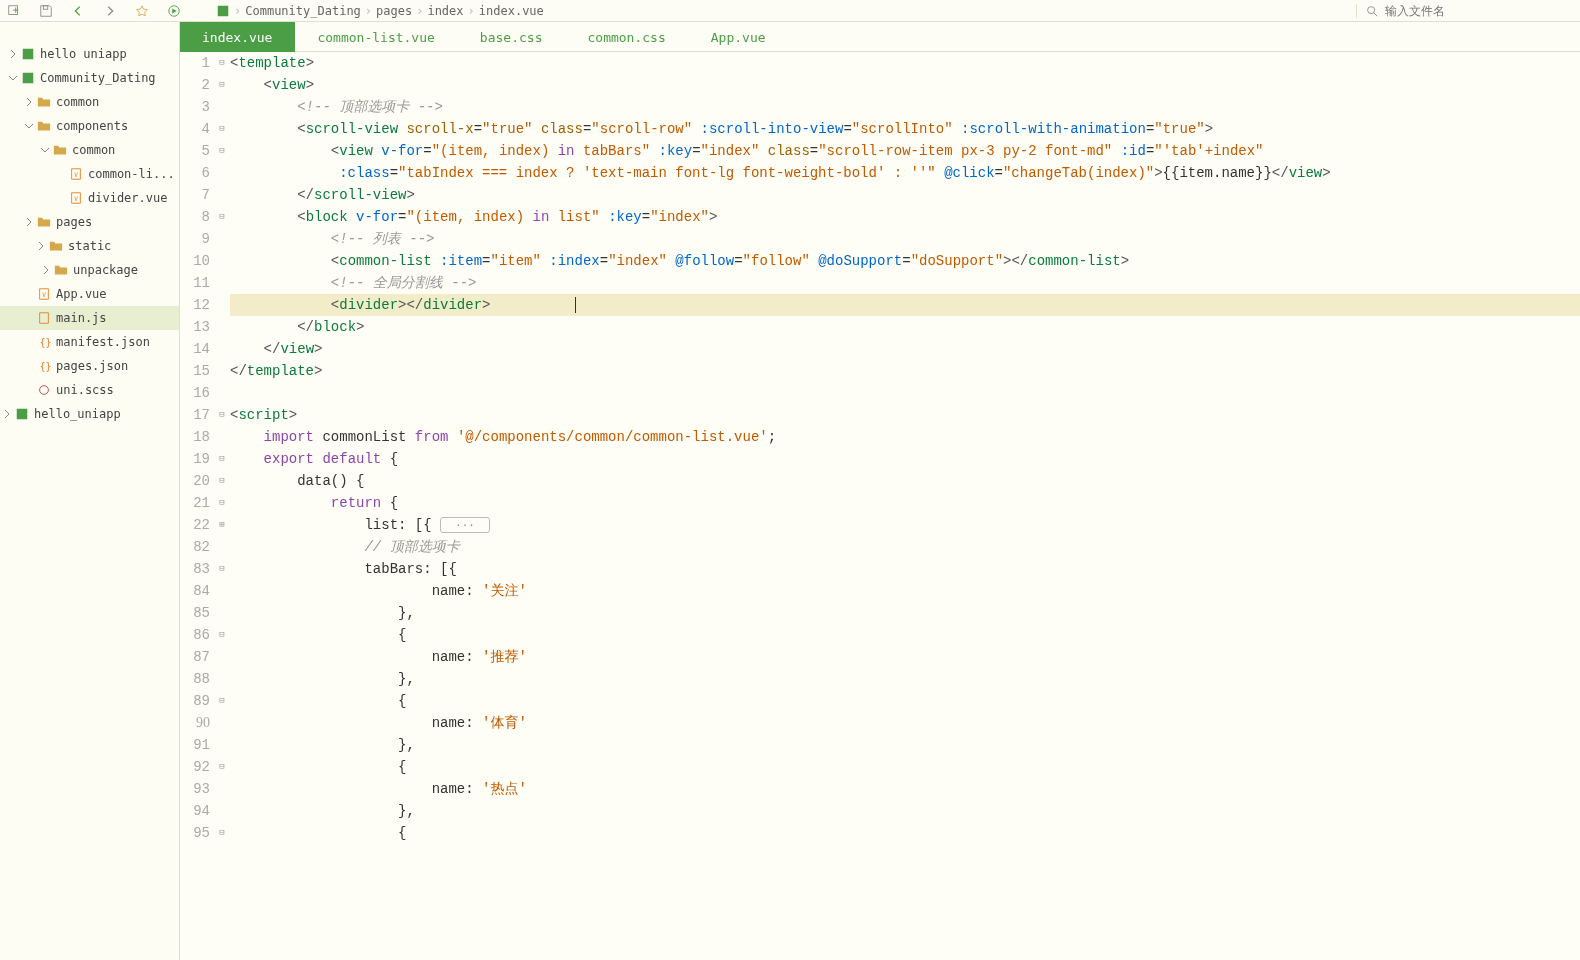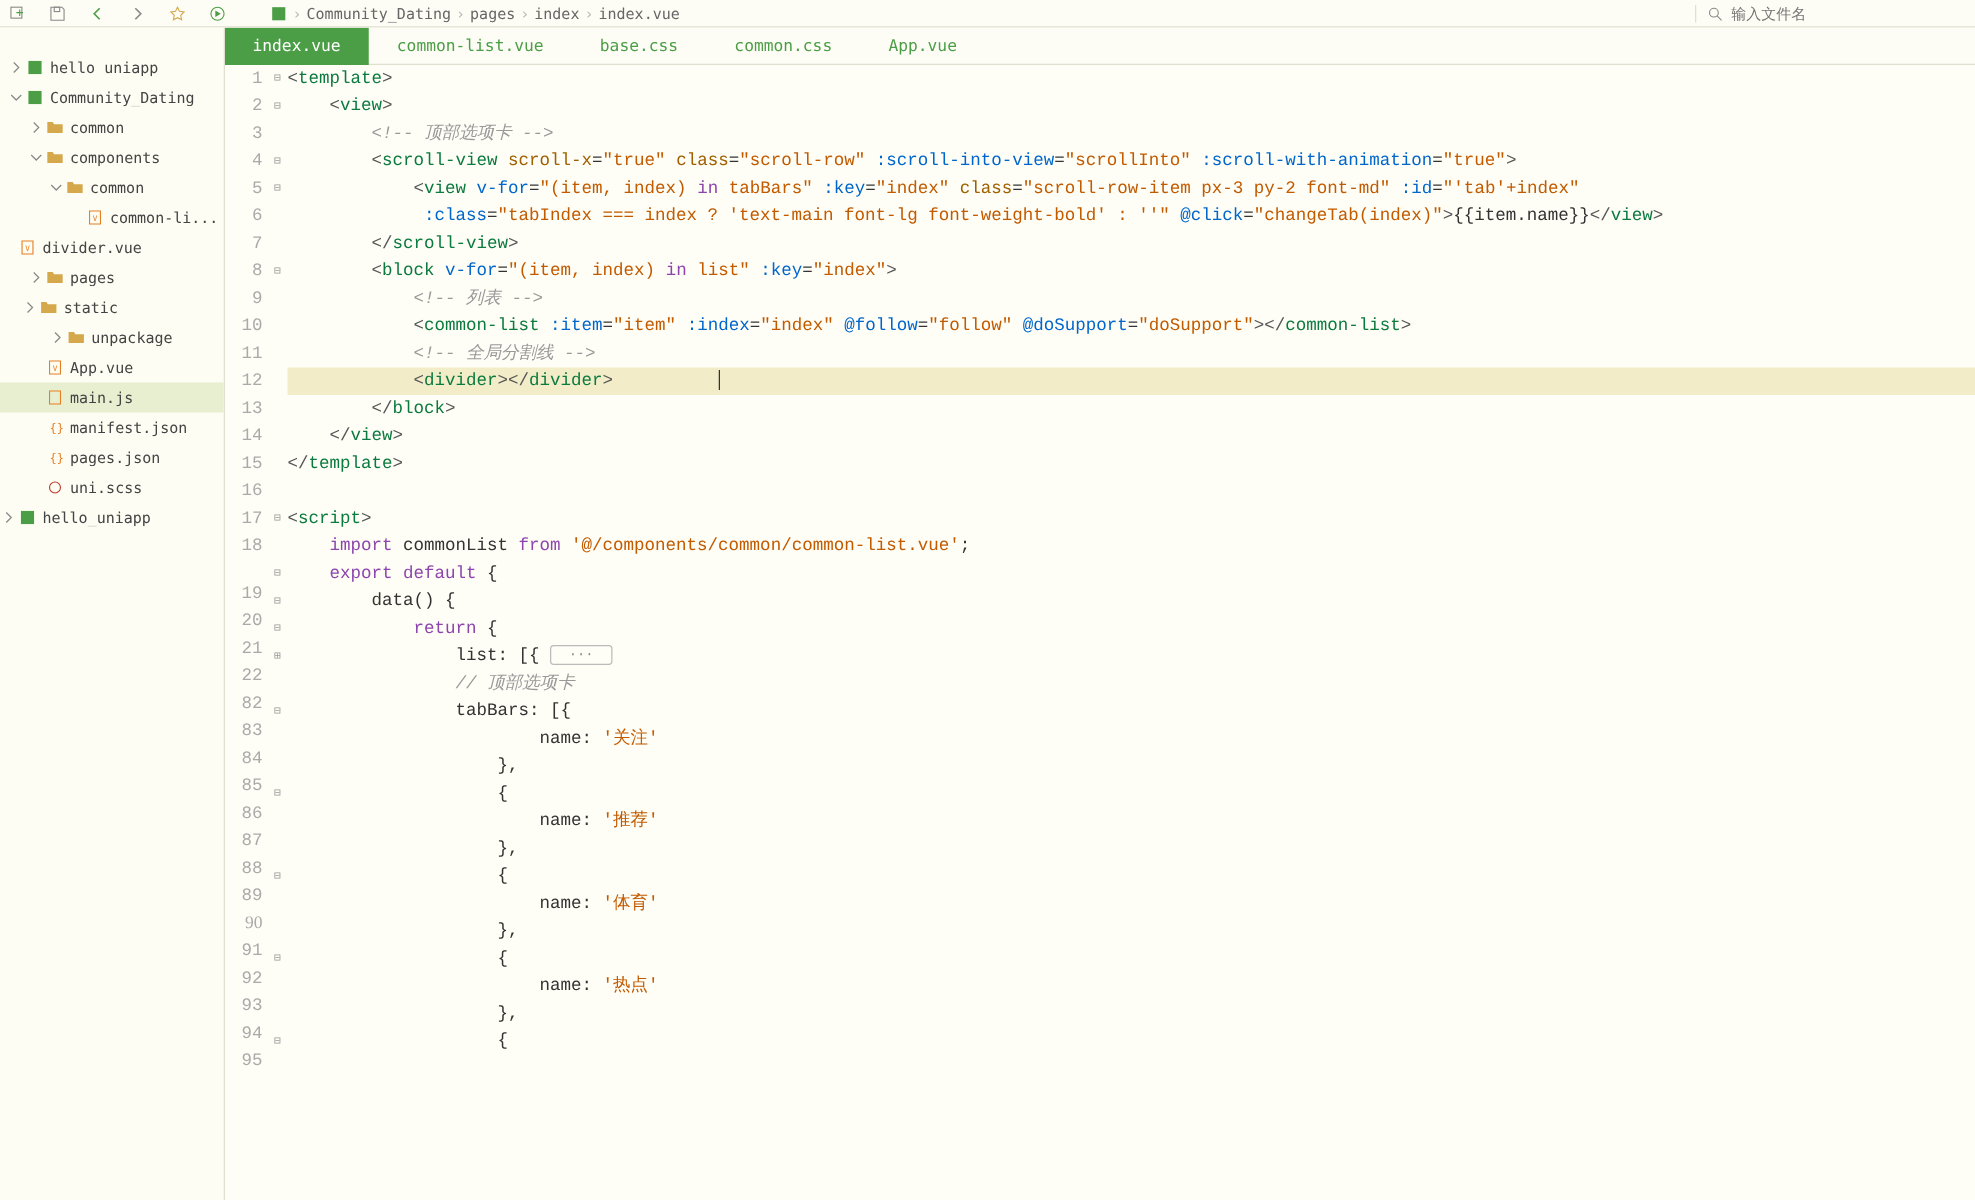--- a/index.html
+++ b/index.html
@@ -299,21 +299,21 @@
           <div class="tree-item" style="padding-left: 54px;">
             <span class="chev"></span>
             <span class="ficon">
               <svg viewBox="0 0 16 16">
                 <path d="M3 2h10v12H3z" fill="none" stroke="#e67e22"></path>
                 <text x="8" y="11" font-size="7" text-anchor="middle" fill="#e67e22">V</text>
               </svg>
             </span>
             <span class="tree-label">common-li...</span>
           </div>
-          <div class="tree-item" style="">
+          <div class="tree-item" style="padding-left: 54px;">
             <span class="chev"></span>
             <span class="ficon">
               <svg viewBox="0 0 16 16">
                 <path d="M3 2h10v12H3z" fill="none" stroke="#e67e22"></path>
                 <text x="8" y="11" font-size="7" text-anchor="middle" fill="#e67e22">V</text>
               </svg>
             </span>
             <span class="tree-label">divider.vue</span>
           </div>
           <div class="tree-item" style="padding-left: 22px;">
@@ -322,21 +322,21 @@
                 <path d="M3 1l4 4-4 4" fill="none" stroke="currentColor"></path>
               </svg>
             </span>
             <span class="ficon">
               <svg viewBox="0 0 16 16">
                 <path d="M1 3h5l1 2h8v8H1z" fill="#d4a84b"></path>
               </svg>
             </span>
             <span class="tree-label">pages</span>
           </div>
-          <div class="tree-item" style="padding-left: 17px;">
+          <div class="tree-item" style="padding-left: 34px;">
             <span class="chev">
               <svg viewBox="0 0 10 10">
                 <path d="M3 1l4 4-4 4" fill="none" stroke="currentColor"></path>
               </svg>
             </span>
             <span class="ficon">
               <svg viewBox="0 0 16 16">
                 <path d="M1 3h5l1 2h8v8H1z" fill="#d4a84b"></path>
               </svg>
             </span>
@@ -440,21 +440,21 @@
             <div style="height: 22px;">9</div>
             <div style="height: 22px;">10</div>
             <div style="height: 22px;">11</div>
             <div style="height: 22px;">12</div>
             <div style="height: 22px;">13</div>
             <div style="height: 22px;">14</div>
             <div style="height: 22px;">15</div>
             <div style="height: 22px;">16</div>
             <div style="height: 22px;">17</div>
             <div style="height: 22px;">18</div>
-            <div style="height: 22px; margin-top: 16px;">19</div>
+            <div style="height: 22px;">19</div>
             <div style="height: 22px;">20</div>
             <div style="height: 22px;">21</div>
             <div style="height: 22px;">22</div>
             <div style="height: 22px;">82</div>
             <div style="height: 22px;">83</div>
             <div style="height: 22px; text-align: right;">84</div>
             <div style="height: 22px;">85</div>
             <div style="height: 22px;">86</div>
             <div style="height: 22px;">87</div>
             <div style="height: 22px;">88</div>

